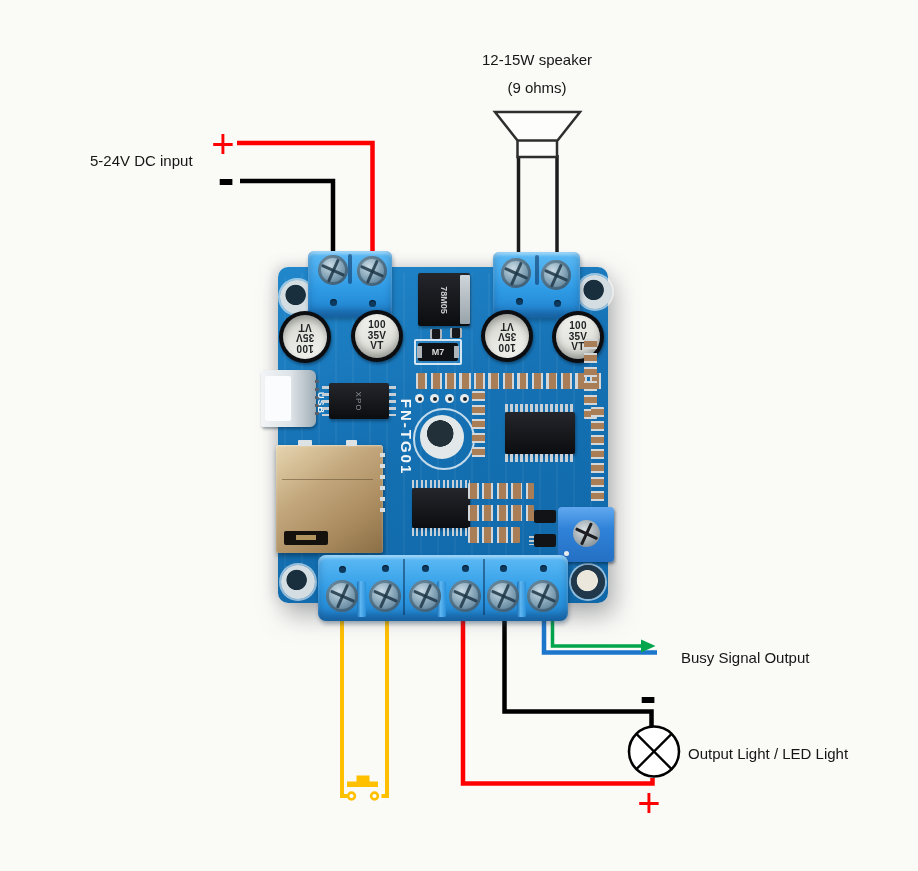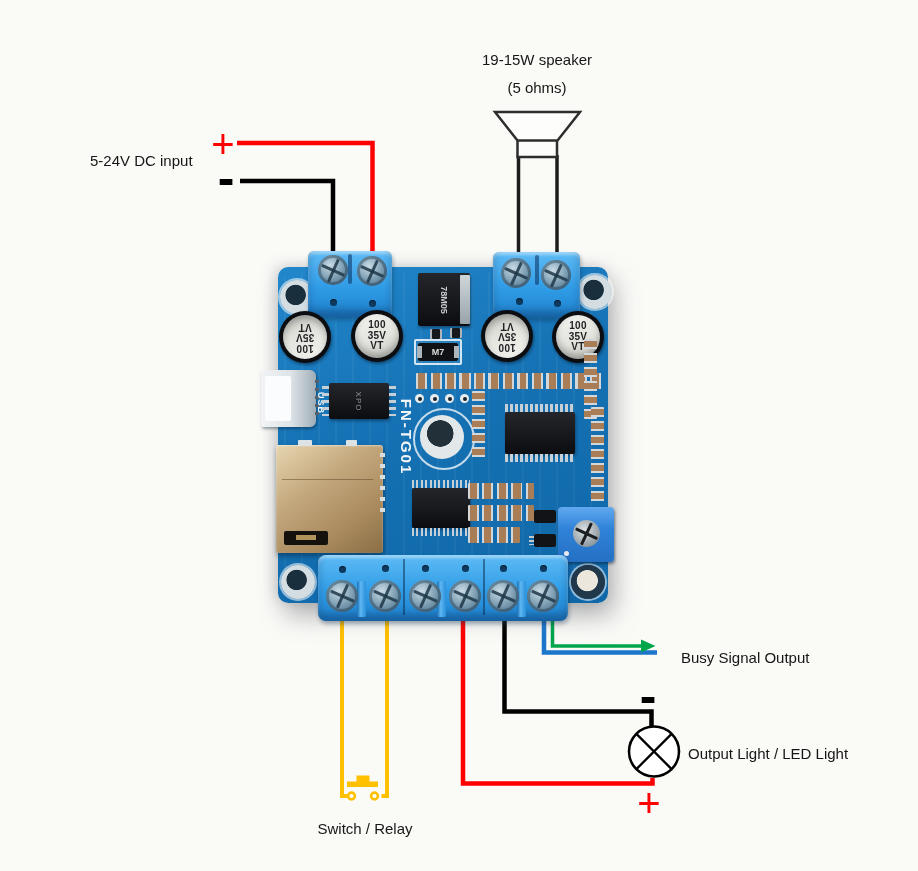--- a/index.html
+++ b/index.html
@@ -276,25 +276,24 @@
       <div class="pindot" style="left:222px;top:10px;"></div>
       <div class="screw big" style="left:8px;top:25px;"></div>
       <div class="screw big" style="left:51px;top:25px;"></div>
       <div class="screw big" style="left:91px;top:25px;"></div>
       <div class="screw big" style="left:131px;top:25px;"></div>
       <div class="screw big" style="left:169px;top:25px;"></div>
       <div class="screw big" style="left:209px;top:25px;"></div>
     </div>
   </div>
 
-  <div class="lbl ctr" style="left:437px;top:51px;width:200px;">19-15W speaker</div>
-  <div class="lbl ctr" style="left:437px;top:79px;width:200px;">(5 ohms)</div>
+  <div class="lbl ctr" style="left:437px;top:51px;width:200px;">12-15W speaker</div>
+  <div class="lbl ctr" style="left:437px;top:79px;width:200px;">(9 ohms)</div>
   <div class="lbl" style="left:90px;top:152px;">5-24V DC input</div>
   <div class="lbl" style="left:661px;top:649px;margin-left:20px;">Busy Signal Output</div>
   <div class="lbl" style="left:688px;top:745px;">Output Light / LED Light</div>
-  <div class="lbl ctr" style="left:265px;top:820px;width:200px;">Switch / Relay</div>
 
   <div class="pol red plus" style="left:201px;top:122px;">+</div>
   <div class="pol blk minus" style="left:204px;top:156px;">-</div>
   <div class="pol blk minus" style="left:626px;top:674px;">-</div>
   <div class="pol red plus" style="left:627px;top:781px;">+</div>
 
 </div>
 
 </body></html>

